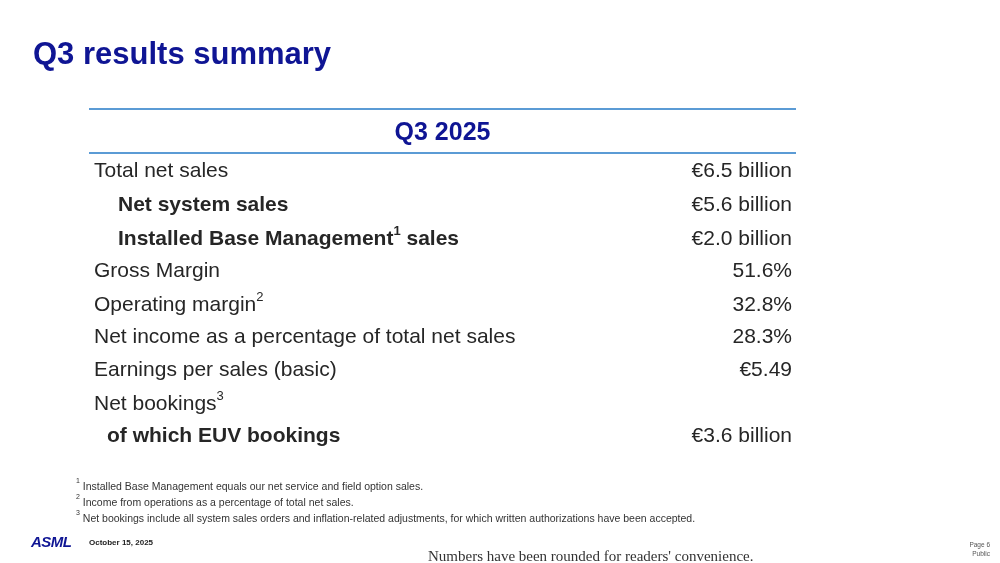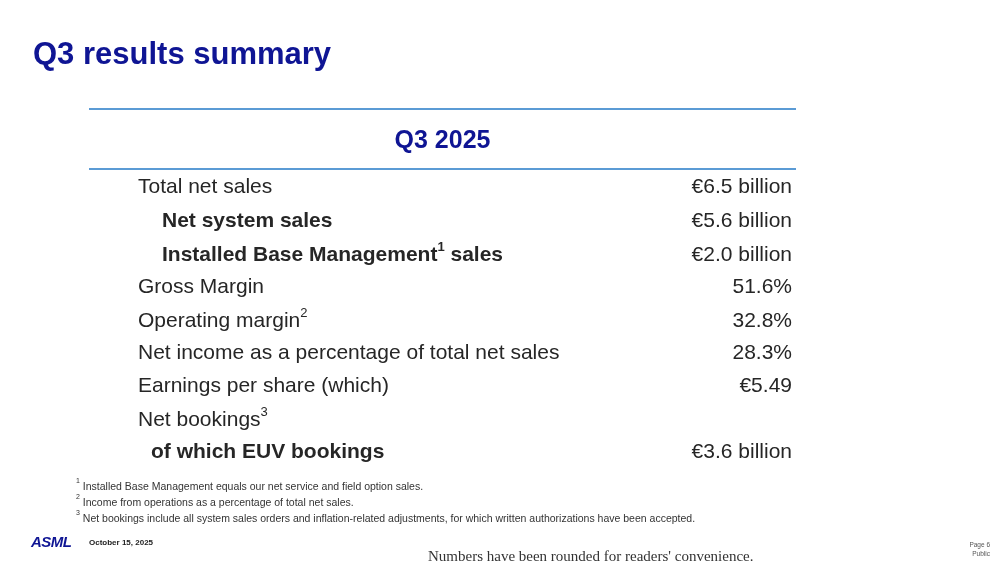--- a/index.html
+++ b/index.html
@@ -1,22 +1,22 @@
 <!DOCTYPE html>
 <html><head>
 <meta charset="utf-8">
 <style>
   html, body { margin:0; padding:0; background:#ffffff; }
   body { width:1000px; height:563px; position:relative; overflow:hidden; font-family:"Liberation Sans", sans-serif; color:#262626; }
   .title { position:absolute; left:33px; top:36px; font-size:31px; font-weight:bold; color:#0f1594; letter-spacing:0px; }
   .table { position:absolute; left:89px; top:108px; width:707px; }
   .rule { height:2px; background:#5b9bd5; }
-  .col-header { height:58px; display:flex; align-items:center; justify-content:center; font-size:25px; font-weight:bold; color:#0f1594; }
+  .col-header { height:42px; display:flex; align-items:center; justify-content:center; font-size:25px; font-weight:bold; color:#0f1594; }
   .row { display:flex; justify-content:space-between; align-items:baseline; font-size:21px; color:#262626; }
-  .row .label { padding-left:5px;margin-left:44px; }
+  .row .label { padding-left:5px; }
   .row.indent .label { padding-left:29px;font-weight:bold; }
   .row .value { padding-right:4px; }
   sup { font-size:13px; position:relative; top:-2px; }
   .footnotes { position:absolute; left:76px; top:476px; font-size:10.5px; color:#333; }
   .footnotes div { height:16px; line-height:14px; }
   .footnotes sup { font-size:7px; }
   .logo { position:absolute; left:31px; top:533px; font-size:15px; font-weight:bold; color:#0f1594; font-style:italic; letter-spacing:-0.5px; }
   .date { position:absolute; left:89px; top:538px; font-size:8px; font-weight:bold; color:#222; }
   .rounded-note { position:absolute; left:428px; top:548px; font-size:15px; color:#333;font-family:Liberation Serif, serif; }
   .page { position:absolute; right:10px; top:540px; font-size:6.5px; color:#555; text-align:right; line-height:9px; }
@@ -49,21 +49,21 @@
   </div>
   <div class="row" style="height:33px">
     <span class="label"><span>Operating margin</span><sup>2</sup></span>
     <span class="value">32.8%</span>
   </div>
   <div class="row" style="height:33px">
     <span class="label"><span>Net income as a percentage of total net sales</span></span>
     <span class="value">28.3%</span>
   </div>
   <div class="row" style="height:33px">
-    <span class="label"><span>Earnings per share (which)</span></span>
+    <span class="label"><span>Earnings per sales (basic)</span></span>
     <span class="value">€5.49</span>
   </div>
   <div class="row" style="height:33px">
     <span class="label"><span>Net bookings</span><sup>3</sup></span>
   </div>
   <div class="row indent" style="height:33px">
     <span class="label" style="padding-left:18px"><span>of which EUV bookings</span></span>
     <span class="value">€3.6 billion</span>
   </div>
 </div>

